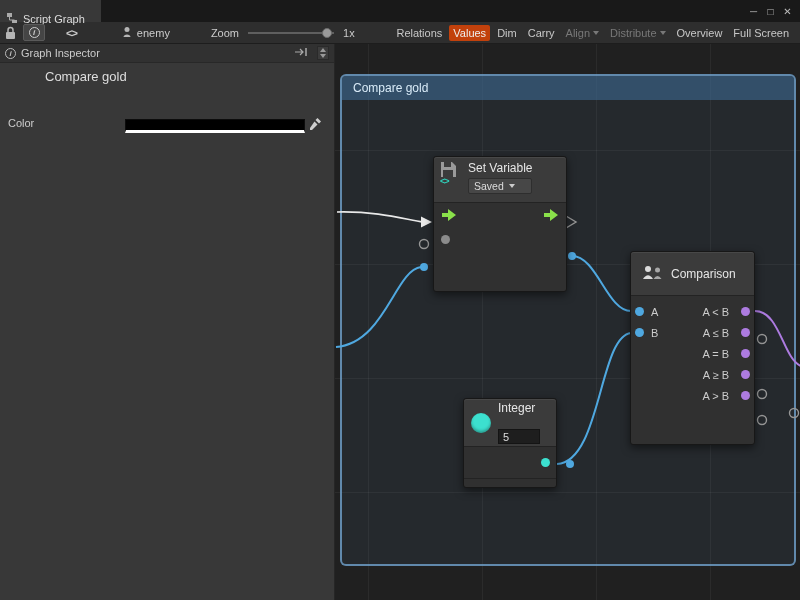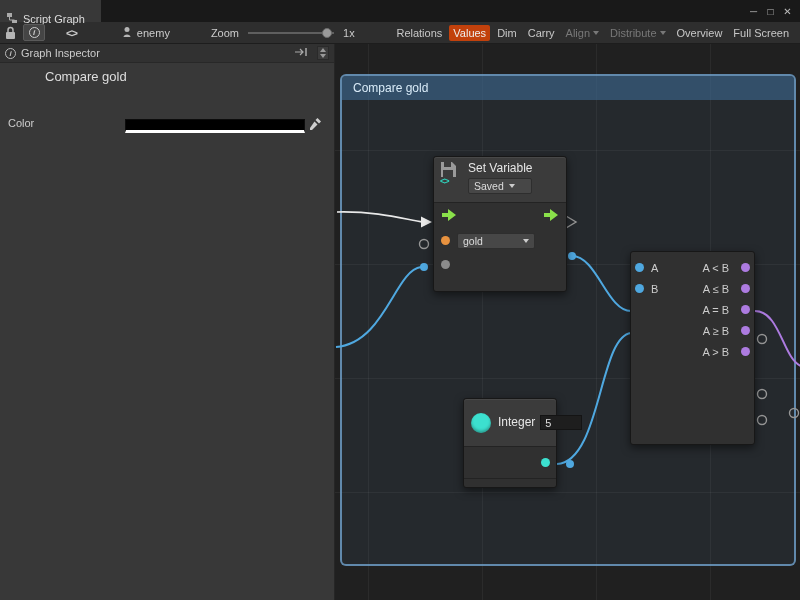--- a/index.html
+++ b/index.html
@@ -86,21 +86,21 @@
   .cmp-header{height:44px;display:flex;align-items:center;gap:8px;padding:0 10px}
   .cmp-rows{padding-top:5px}
   .cmp-row{height:21px;display:flex;align-items:center;padding:0 4px}
   .cmp-in{display:flex;align-items:center;gap:7px;color:#ccc}
   .cmp-out{margin-left:auto;display:flex;align-items:center;gap:12px;color:#ccc}
 
   
   .node-integer{left:128px;top:354px;width:94px;height:90px}
   .int-header{height:48px;display:flex;align-items:center;gap:7px;padding:0 7px}
   .int-circle{width:20px;height:20px;border-radius:50%;background:#3ce0cf;flex:none;box-shadow:inset 0 -2px 3px rgba(0,0,0,.3)}
-  .int-col{display:flex;flex-direction:row;gap:5px}
+  .int-col{display:flex;flex-direction:column;gap:14px}
   .int-value{width:42px;height:15px;background:#1e1e1e;border:1px solid #141414;color:#ddd;display:flex;align-items:center;padding:0 4px}
   .int-body{height:32px;position:relative;border-bottom:1px solid #232323}
   .int-port{position:absolute;right:6px;top:11px}
 </style>
 </head>
 <body>
 
 <div class="titlebar">
   <div class="tab">
     <span>
@@ -254,33 +254,37 @@
           <svg width="16" height="12">
               <polygon points="1,4 7,4 7,0 15,6 7,12 7,8 1,8" fill="#8ae04a"></polygon>
             </svg>
         </span>
         <span>
           <svg width="16" height="12">
               <polygon points="1,4 7,4 7,0 15,6 7,12 7,8 1,8" fill="#8ae04a"></polygon>
             </svg>
         </span>
       </div>
-      <div class="value-row">
-        <span class="port orange"></span>
-        <span class="dropdown gold">
-          <span>gold</span>
-          <span class="caret"></span>
-        </span>
-      </div>
       <div class="dot-row">
         <span class="port gray"></span>
       </div>
     </div>
 
     <div class="node node-comparison">
+      <div class="node-header cmp-header">
+        <span>
+          <svg width="22" height="16">
+            <circle cx="7" cy="4" r="3" fill="#dcdcdc"></circle>
+              <path d="M2 14 q5 -7.5 10 0 z" fill="#dcdcdc"></path>
+            <circle cx="16.5" cy="5" r="2.5" fill="#a8a8a8"></circle>
+              <path d="M12.5 14 q4 -6 8 0 z" fill="#a8a8a8"></path>
+          </svg>
+        </span>
+        <span class="node-title">Comparison</span>
+      </div>
       <div class="cmp-rows">
         <div class="cmp-row">
           <span class="cmp-in">
               <span class="port blue"></span>
               <span>A</span>
             </span>
           <span class="cmp-out">
               <span>A &lt; B</span>
               <span class="port purple"></span>
             </span>

